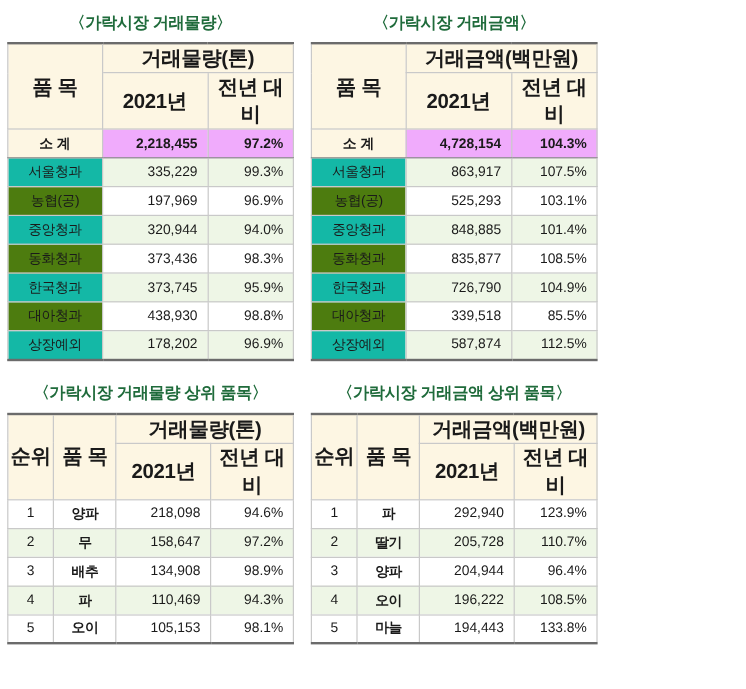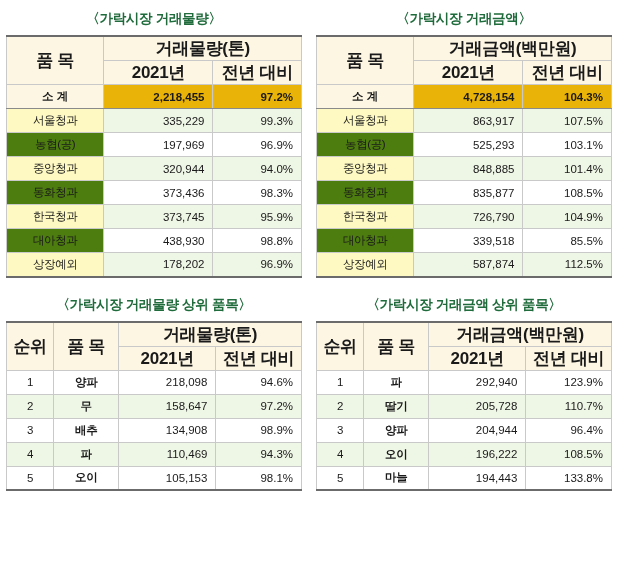--- a/index.html
+++ b/index.html
@@ -11,21 +11,21 @@
   }
   #root {
     width: 622px; height: 574px;
     position: relative;
     padding: 4px 6px;
   }
   .grid {
     display: flex;
     gap: 14px;
   }
-  .panel { width: 296px; }
+  .panel { width: 239px; }
   .panel-title {
     text-align: center;
     font-size: 13.5px;
     font-weight: bold;
     color: #1f6b3b;
     padding: 6px 0 7px 0;
     letter-spacing: -0.3px;
   }
   table {
     border-collapse: collapse;
@@ -50,29 +50,29 @@
   .hdr-top { border-top: 2px solid #6b6b6b; }
   .num { text-align: right; padding-right: 8px; }
   .ctr { text-align: center; }
   .rowlabel {
     text-align: center;
     background: #4d7c0f;
     letter-spacing: -0.4px;
   }
   .rowlabel-green {
     text-align: center;
-    background: #fef9c3;
+    background: #14b8a6;
     letter-spacing: -0.4px;
   }
   .sum-row td {
     font-weight: bold;
     background: #fdf6e3;
     border-bottom: 1px solid #8a8a8a;
   }
-  .sum-row td.num { background: #eab308; }
+  .sum-row td.num { background: #f0abfc; }
   .data-green { background: #eef6e6; }
   .data-white { background: #ffffff; }
   .last-row td { border-bottom: 2px solid #6b6b6b; margin-left: 44px; }
   .sect2 { margin-top: 12px; }
   .rank { text-align: center; }
   .item { text-align: center; font-weight: bold; letter-spacing: -0.4px; }
 </style>
 </head>
 <body>
 

